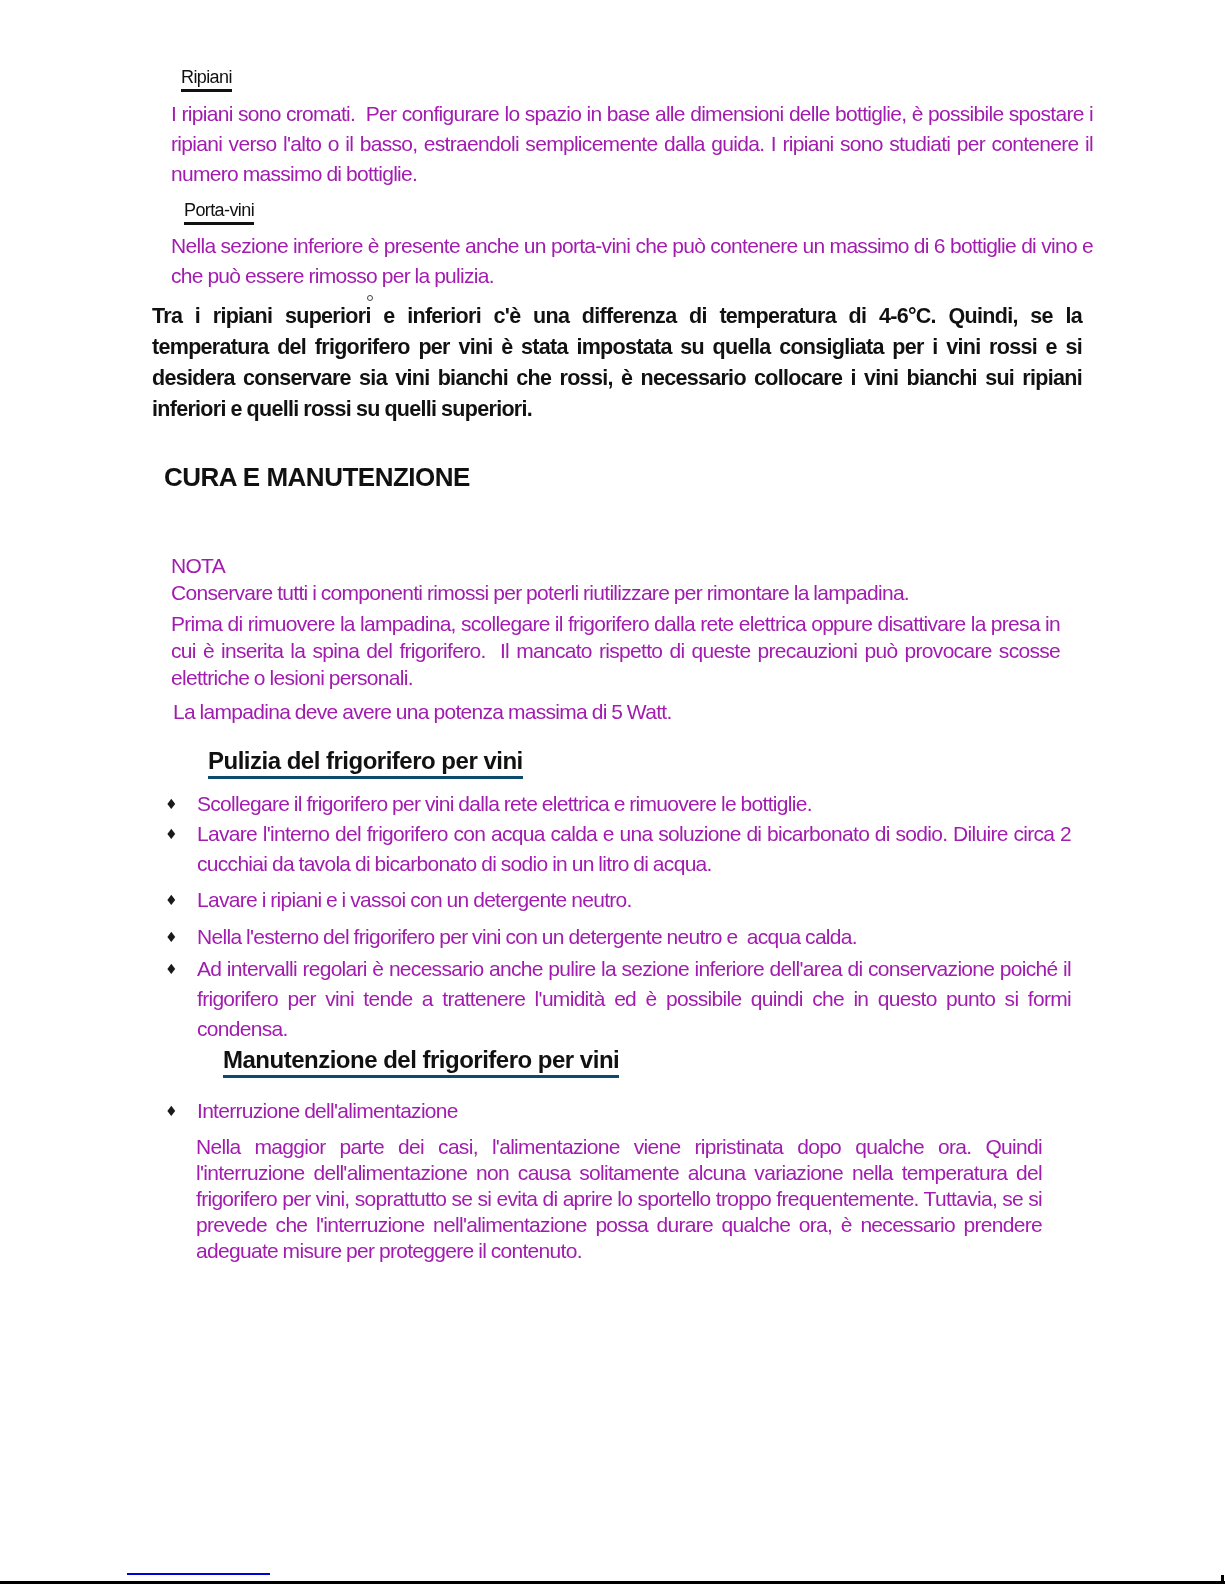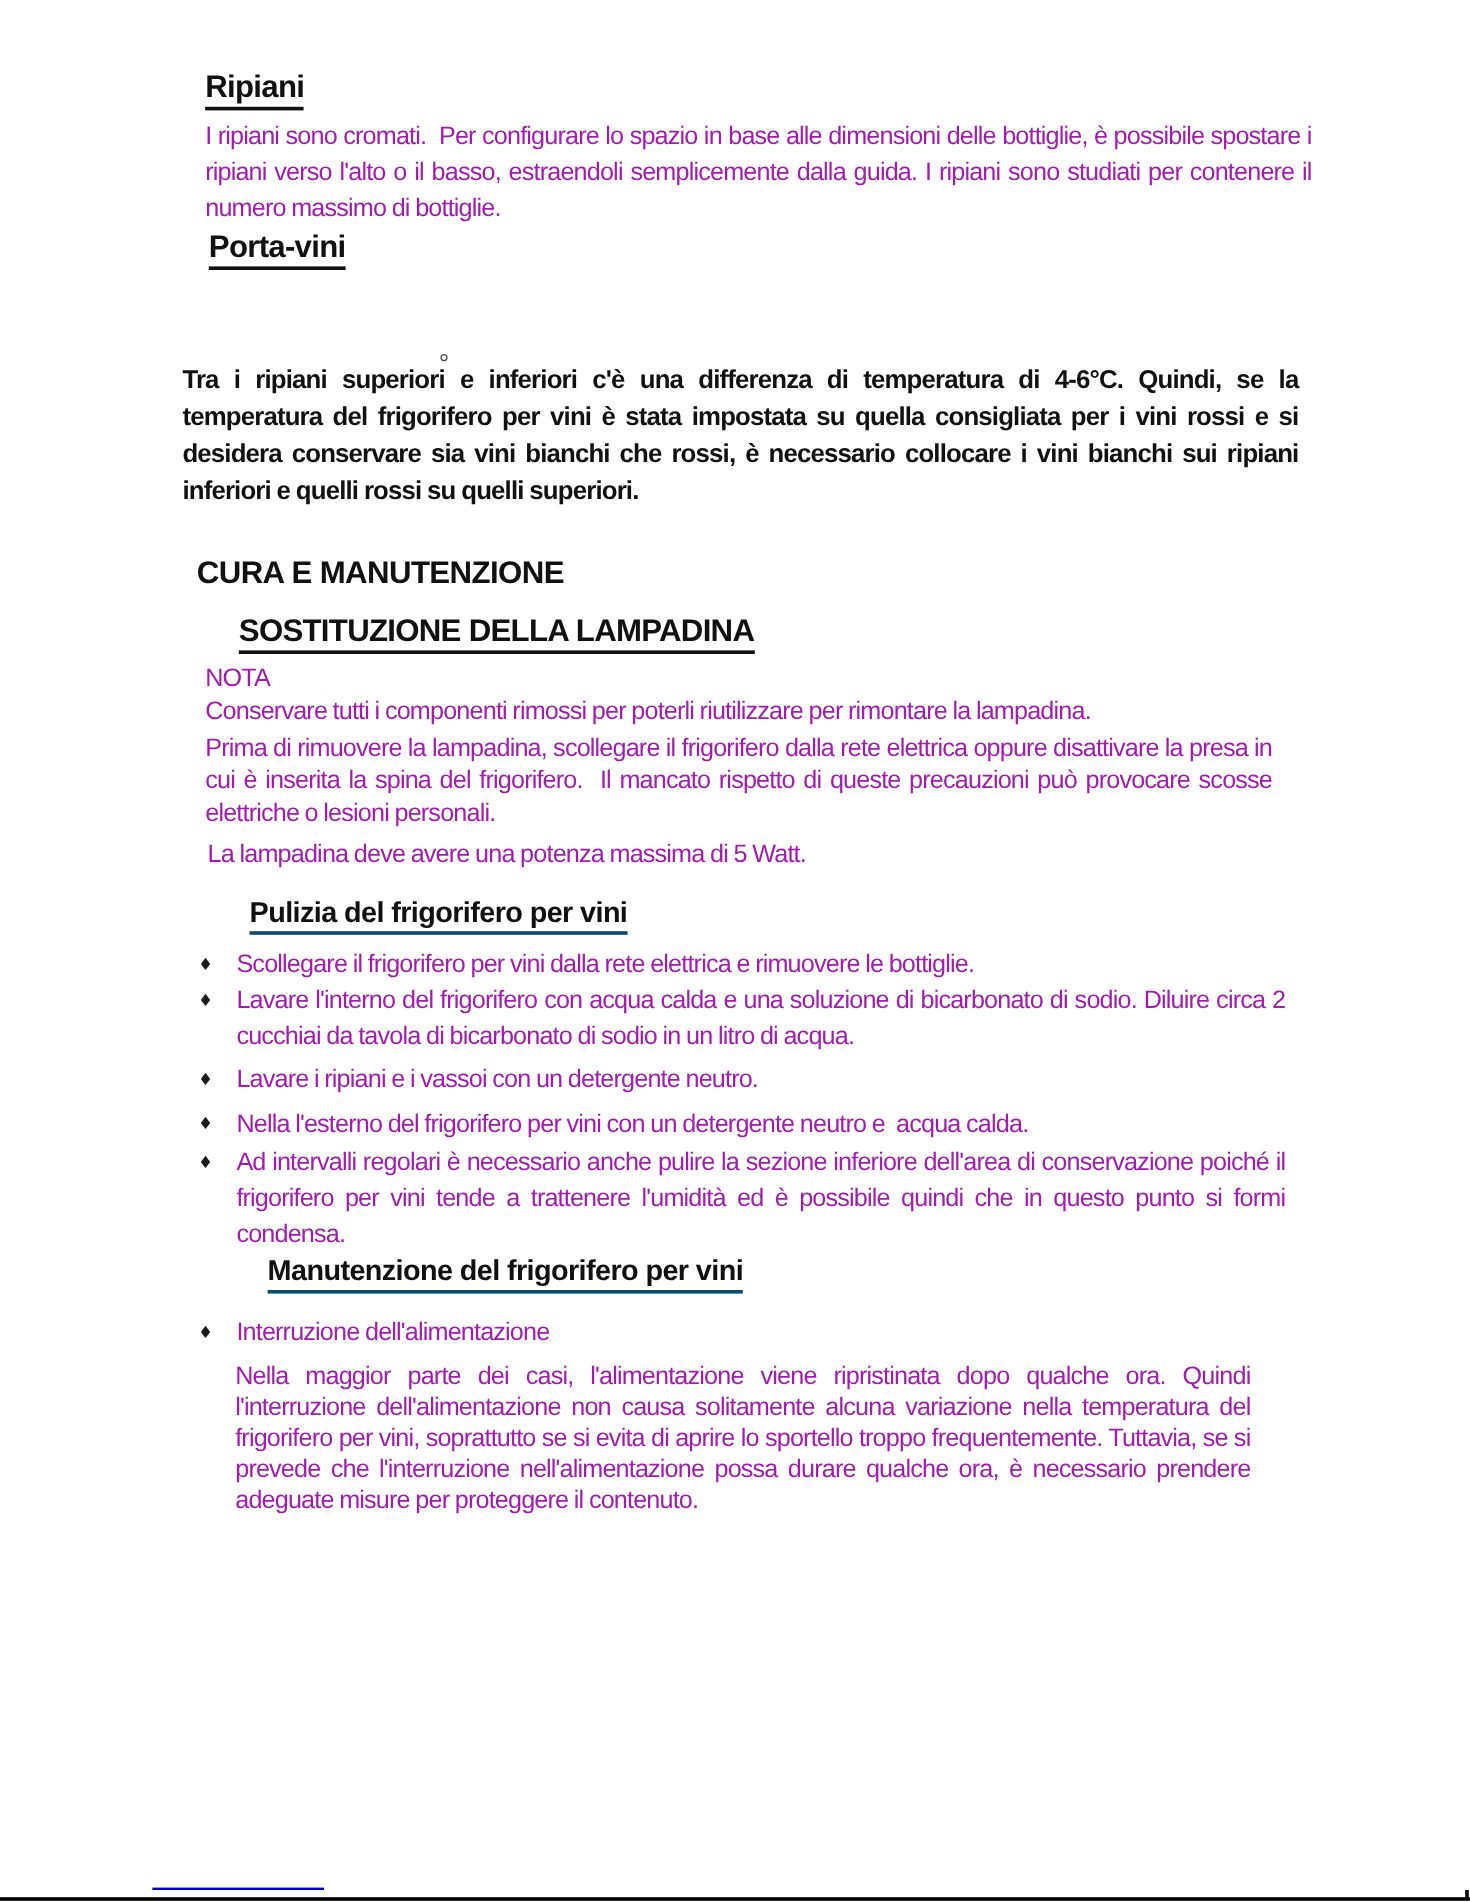--- a/index.html
+++ b/index.html
@@ -39,25 +39,25 @@
     color: #111111;
   }
   .h-main {
     font-weight: bold;
     font-size: 26px;
     letter-spacing: -0.5px;
     color: #111111;
     margin: 0;
   }
   .h-sub {
-    font-weight: bold;
-    font-size: 26px;
+    font-weight: normal;
+    font-size: 18px;
     letter-spacing: -0.6px;
     color: #111111;
-    margin: 2px;
+    margin: 12px;
     display: inline-block;
     border-bottom: 3px solid #111111;
     padding-bottom: 1px;
   }
   .h-small {
     font-weight: bold;
     font-size: 24px;
     letter-spacing: -0.5px;
     color: #111111;
     margin: 0;
@@ -87,28 +87,28 @@
 <body>
 
 <div class="page">
 
   <h2 class="abs h-sub" style="left:169px; top:55px;">Ripiani</h2>
 
   <div class="abs body-text" style="left:171px; top:99px; width:922px;">I ripiani sono cromati.  Per configurare lo spazio in base alle dimensioni delle bottiglie, è possibile spostare i ripiani verso l'alto o il basso, estraendoli semplicemente dalla guida. I ripiani sono studiati per contenere il numero massimo di bottiglie.</div>
 
   <h2 class="abs h-sub" style="left:172px; top:188px;">Porta-vini</h2>
 
+  <div class="abs body-text" style="left:171px; top:231px; width:922px;">Nella sezione inferiore è presente anche un porta-vini che può contenere un massimo di 6 bottiglie di vino e che può essere rimosso per la pulizia.</div>
 
   <div class="speck" style="left:367px; top:295px;"></div>
 
   <div class="abs bold-para" style="left:152px; top:301px; width:930px;">Tra i ripiani superiori e inferiori c'è una differenza di temperatura di 4-6°C. Quindi, se la temperatura del frigorifero per vini è stata impostata su quella consigliata per i vini rossi e si desidera conservare sia vini bianchi che rossi, è necessario collocare i vini bianchi sui ripiani inferiori e quelli rossi su quelli superiori.</div>
 
   <h1 class="abs h-main" style="left:164px; top:462px;">CURA E MANUTENZIONE</h1>
 
-  <h2 class="abs h-sub" style="left:197px; top:508px;">SOSTITUZIONE DELLA LAMPADINA</h2>
 
   <div class="abs body-text left-align" style="left:171px; top:551px; width:400px; text-align:left;">NOTA</div>
 
   <div class="abs body-text lh27" style="left:171px; top:610px; width:889px;">Prima di rimuovere la lampadina, scollegare il frigorifero dalla rete elettrica oppure disattivare la presa in cui è inserita la spina del frigorifero.  Il mancato rispetto di queste precauzioni può provocare scosse elettriche o lesioni personali.</div>
 
   <div class="abs body-text lh27" style="left:171px; top:579px; width:905px;">Conservare tutti i componenti rimossi per poterli riutilizzare per rimontare la lampadina.</div>
 
   <div class="abs body-text lh27" style="left:173px; top:698px; width:905px;">La lampadina deve avere una potenza massima di 5 Watt.</div>
 
   <h3 class="abs h-small" style="left:208px; top:747px;">Pulizia del frigorifero per vini</h3>

